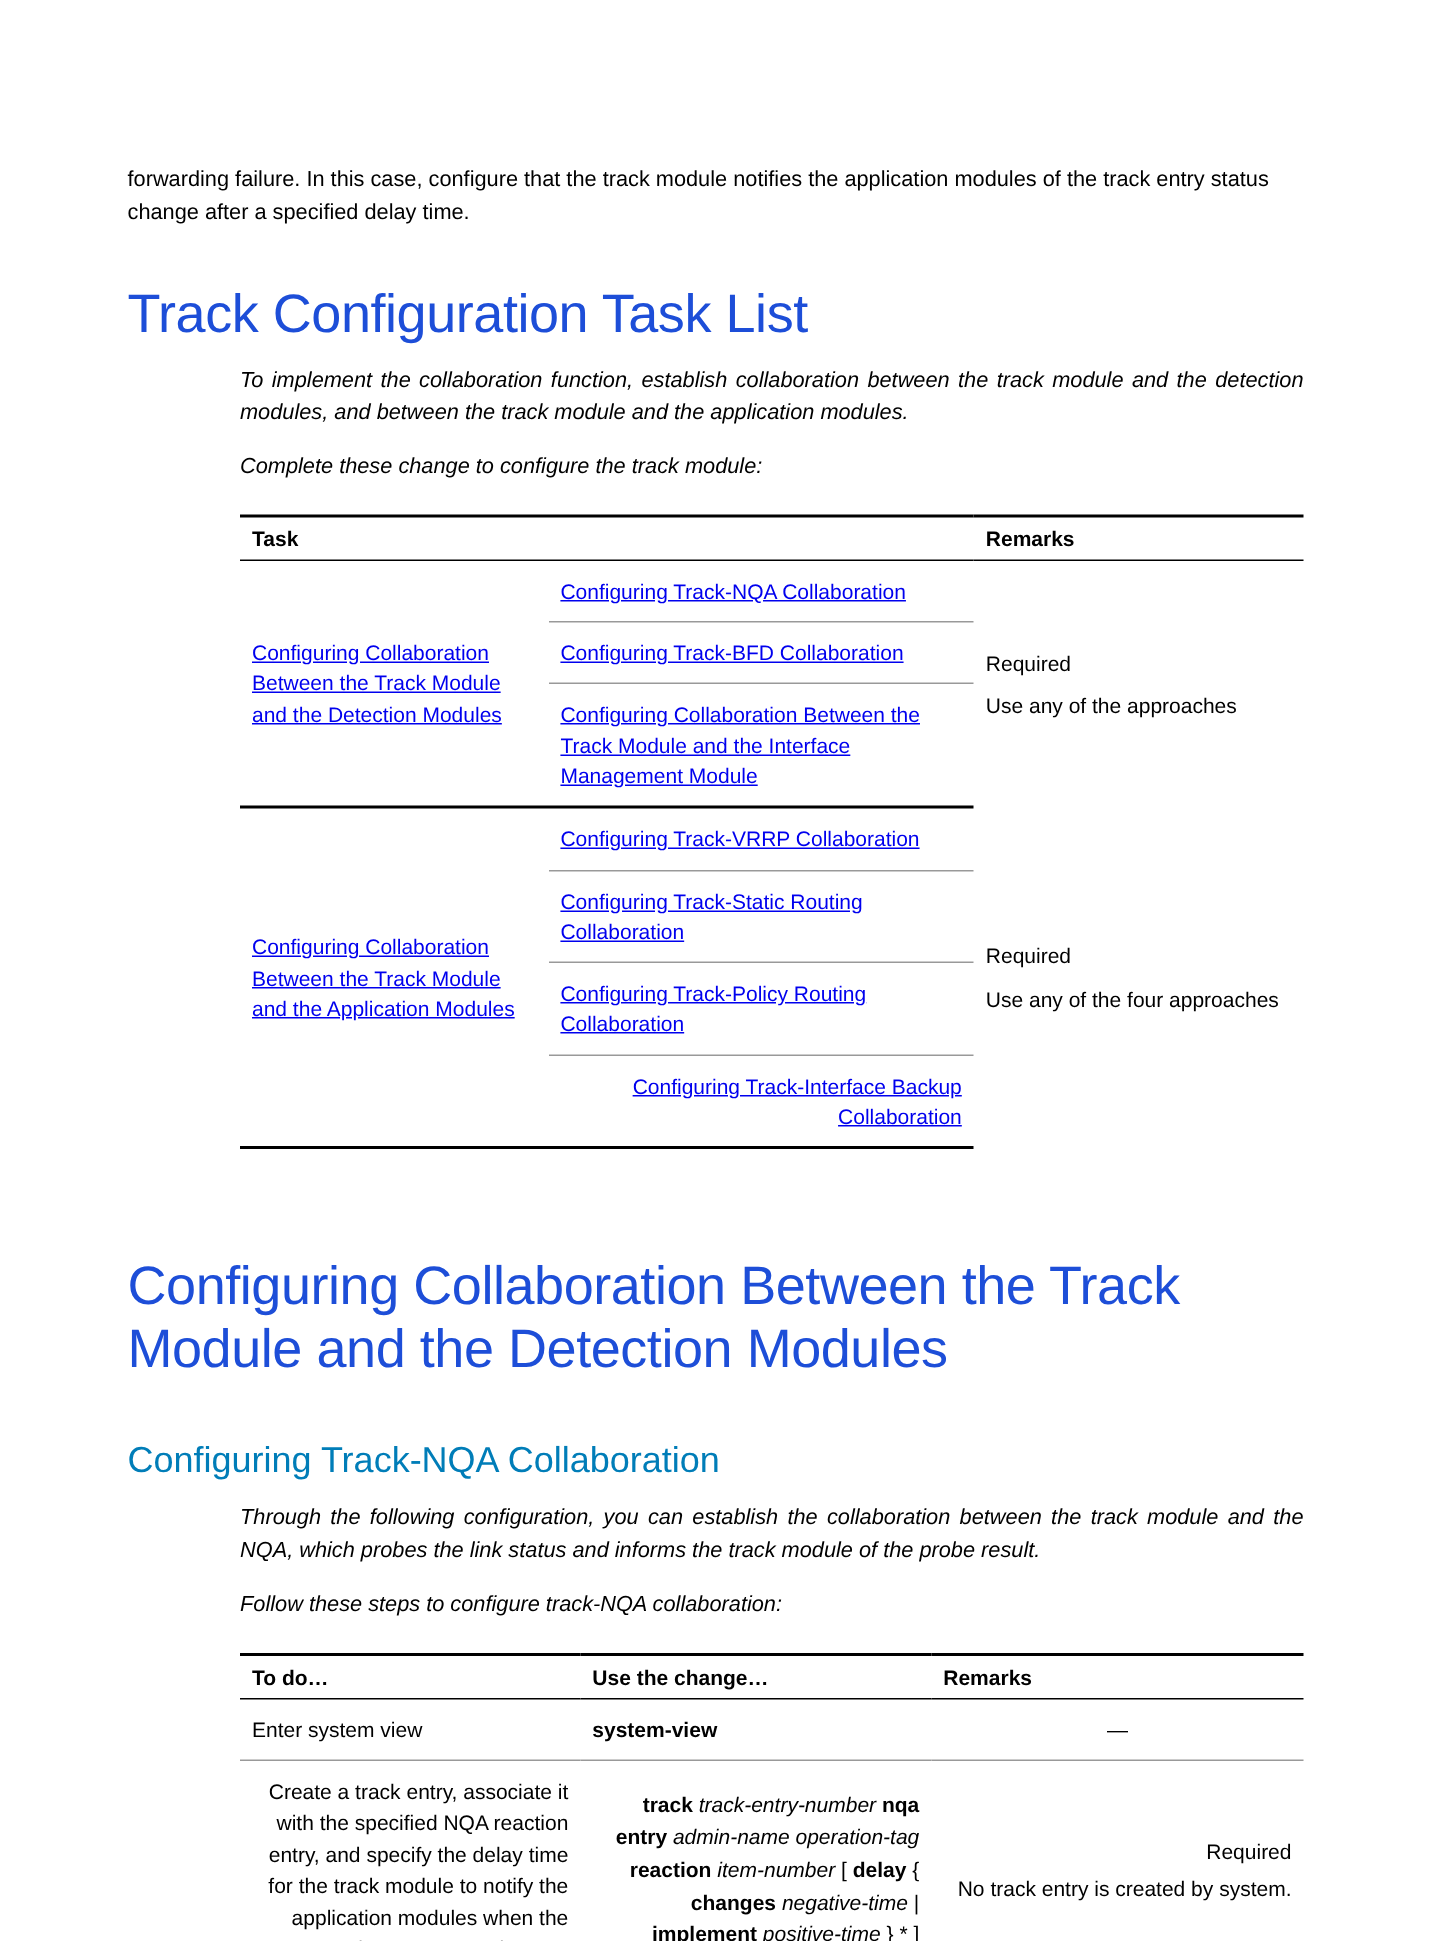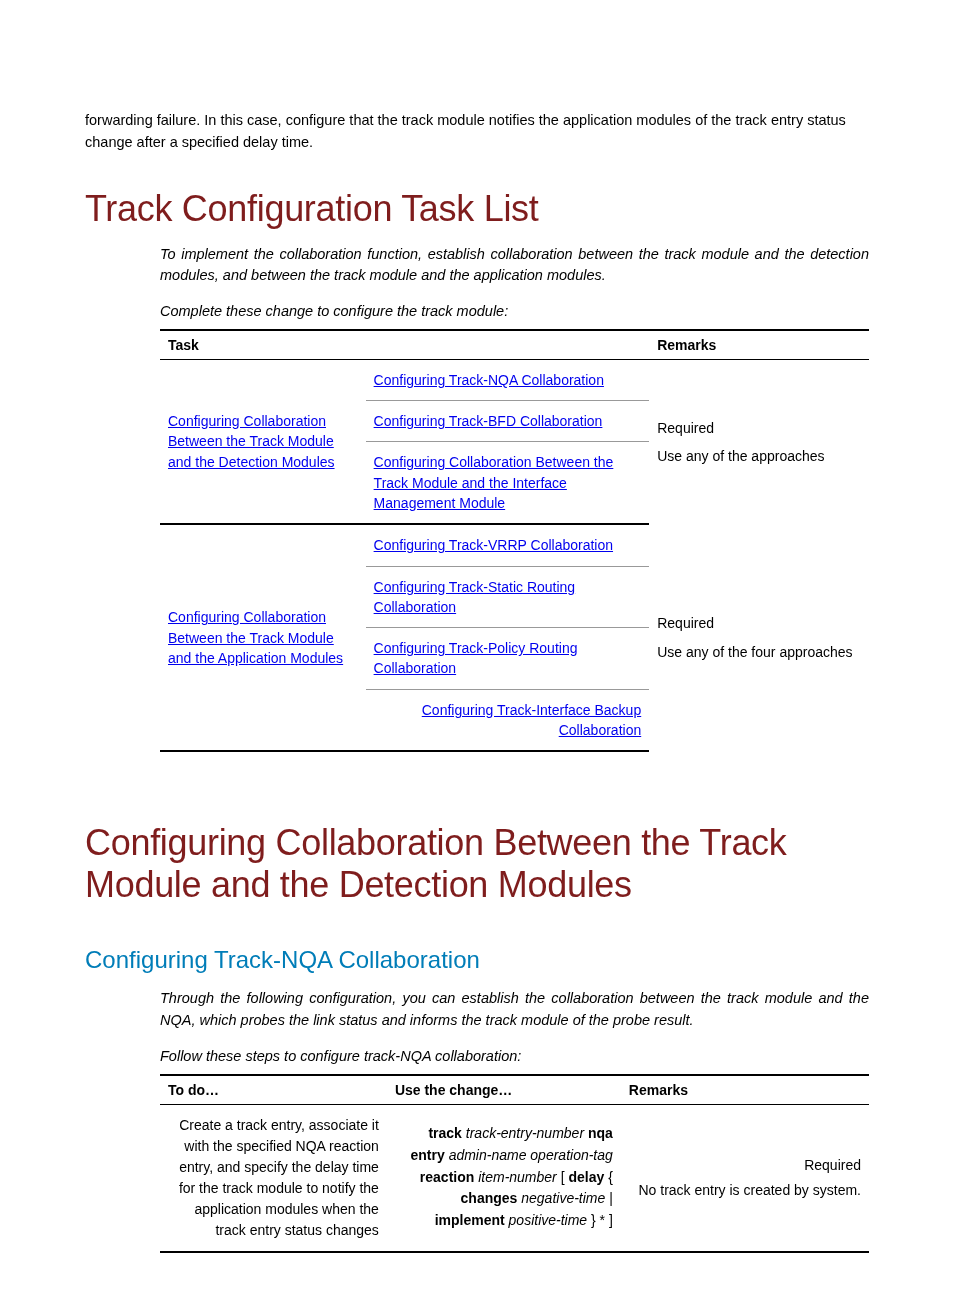--- a/index.html
+++ b/index.html
@@ -7,21 +7,21 @@
     font-family: Arial, Helvetica, sans-serif;
     font-size: 14.5px;
     color: #000;
     background: #fff;
     width: 954px;
     margin: 0 auto;
     padding: 0 85px 40px 85px;
   }
   .intro { margin-top: 110px; line-height: 1.5; }
   h1 {
-    color: #7f1d1d;
+    color: #1d4ed8;
     font-weight: 300;
     font-size: 36px;
     margin-top: 34px;
     margin-bottom: 14px;
     font-family: Arial, Helvetica, sans-serif;
     letter-spacing: -0.3px;
   }
   h2 {
     color: #007db8;
     font-weight: 300;
@@ -29,21 +29,21 @@
     margin-top: 40px;
     margin-bottom: 14px;
   }
   .bodytext { margin-left: 75px; line-height: 1.5; text-align: justify; font-style: italic; }
   .bodytext.gap { margin-top: 14px; }
   table {
     border-collapse: collapse;
     width: 100%;
     margin-left: 75px;
     width: calc(100% - 75px);
-    margin-top: 6px;
+    margin-top: 20px;
     font-size: 14px;
   }
   thead th {
     text-align: left;
     border-top: 2px solid #000;
     border-bottom: 1.5px solid #000;
     padding: 6px 8px;
     font-weight: bold;
   }
   tbody td {
@@ -144,20 +144,25 @@
     </colgroup>
   <thead>
     <tr>
       <th>To do…</th>
       <th>Use the change…</th>
       <th>Remarks</th>
     </tr>
   </thead>
   <tbody>
     <tr>
+      <td>Enter system view</td>
+      <td><b>system-view</b></td>
+      <td class="dash">—</td>
+    </tr>
+    <tr>
       <td class="lineheight">Create a track entry, associate it with the specified NQA reaction entry, and specify the delay time for the track module to notify the application modules when the track entry status changes</td>
       <td class="cmd">
         <b>track</b> <i>track-entry-number</i> <b>nqa entry</b> <i>admin-name operation-tag</i> <b>reaction</b> <i>item-number</i> <span>[</span> <b>delay</b> <span>{</span> <b>changes</b> <i>negative-time</i> <span>|</span> <b>implement</b> <i>positive-time</i> <span>} * ]</span>
       </td>
       <td class="lineheight">
         <div>Required</div>
         <div style="margin-top:4px">No track entry is created by system.</div>
       </td>
     </tr>
   </tbody>

